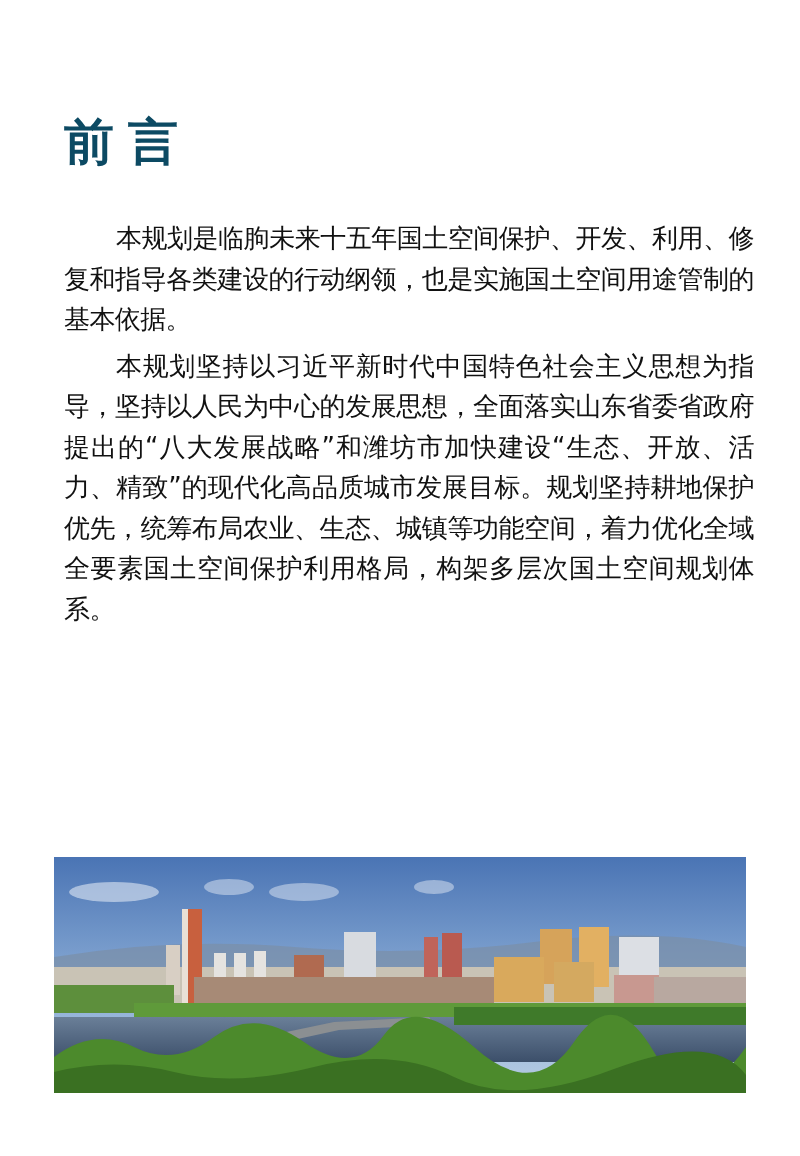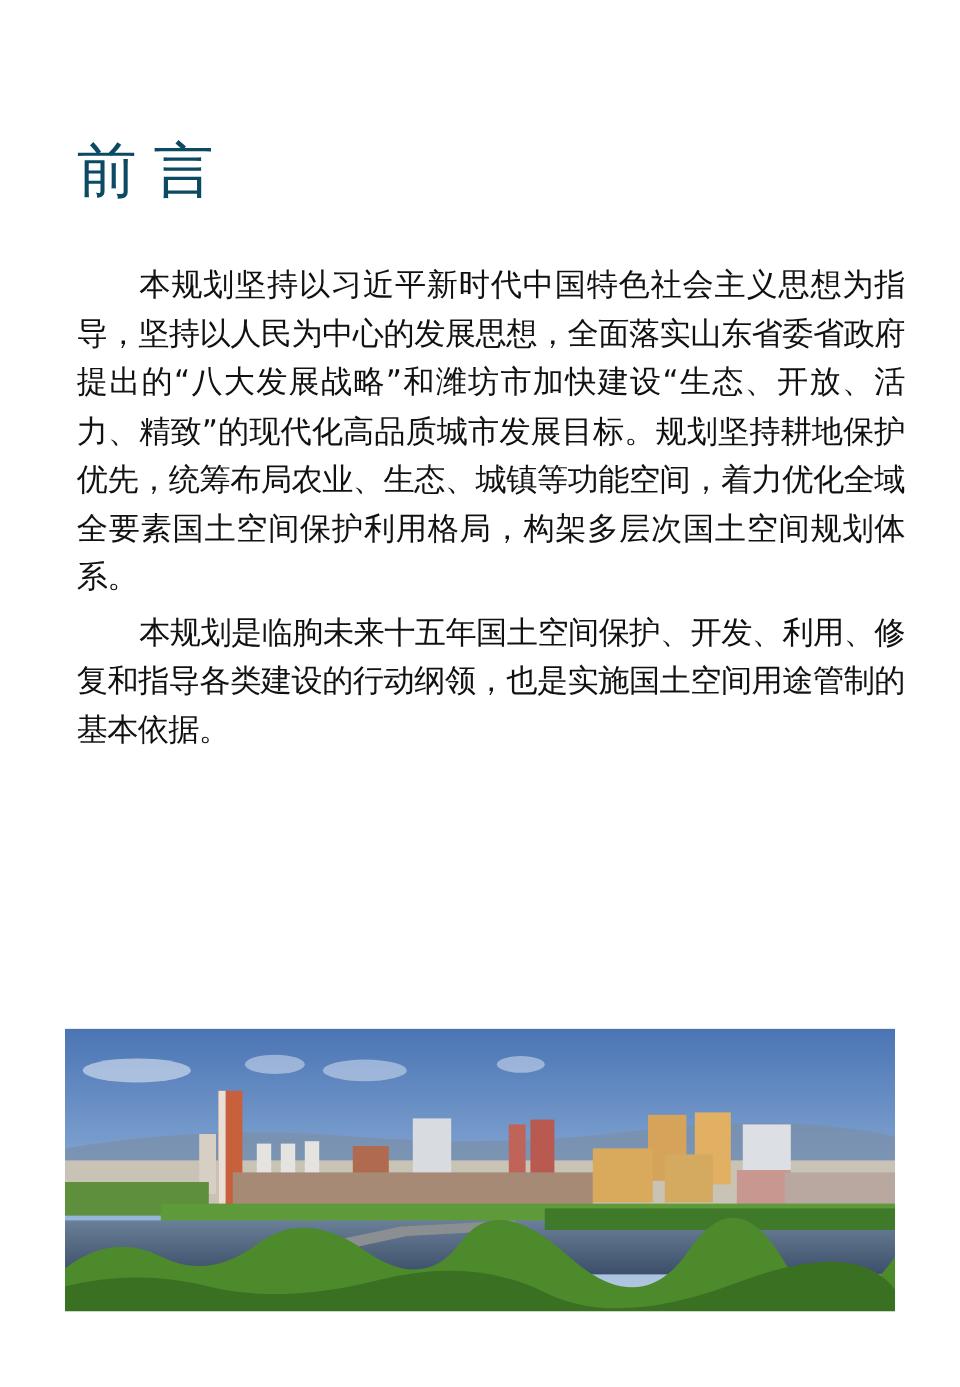--- a/index.html
+++ b/index.html
@@ -1,30 +1,30 @@
 <!DOCTYPE html>
 <html><head>
   <meta charset="utf-8">
   <style>
     html, body { margin: 0; padding: 0; background: #ffffff; }
     body { width: 800px; height: 1156px; position: relative; overflow: hidden; font-family: "DejaVu Sans", sans-serif; color: #111; }
-    .title { position: absolute; left: 64px; top: 112px; font-size: 50px; font-weight: normal; color: #0c4a63; letter-spacing: 14px; line-height: 60px; margin: 0; }
+    .title { position: absolute; left: 64px; top: 112px; font-size: 50px; font-weight: bold; color: #0c4a63; letter-spacing: 14px; line-height: 60px; margin: 0; }
     .content { position: absolute; left: 64px; top: 218px; width: 690px; }
     .para { font-size: 26px; line-height: 40.5px; margin: 0 0 6px 0; text-indent: 52px; text-align: justify; letter-spacing: -0.6px; }
     .photo { position: absolute; left: 54px; top: 857px; width: 692px; height: 236px; overflow: hidden; }
     .photo svg { display: block; }
   </style>
 </head>
 <body>
 
 <h1 class="title">前言</h1>
 
 <div class="content">
+  <p class="para">本规划是临朐未来十五年国土空间保护、开发、利用、修复和指导各类建设的行动纲领，也是实施国土空间用途管制的基本依据。</p>
   <p class="para">本规划坚持以习近平新时代中国特色社会主义思想为指导，坚持以人民为中心的发展思想，全面落实山东省委省政府提出的“八大发展战略”和潍坊市加快建设“生态、开放、活力、精致”的现代化高品质城市发展目标。规划坚持耕地保护优先，统筹布局农业、生态、城镇等功能空间，着力优化全域全要素国土空间保护利用格局，构架多层次国土空间规划体系。</p>
-  <p class="para">本规划是临朐未来十五年国土空间保护、开发、利用、修复和指导各类建设的行动纲领，也是实施国土空间用途管制的基本依据。</p>
 </div>
 
 <div class="photo">
   <svg width="692" height="236" viewBox="0 0 692 236" xmlns="http://www.w3.org/2000/svg">
     <defs>
       <linearGradient id="sky" x1="0" y1="0" x2="0" y2="1">
         <stop offset="0" stop-color="#4a74b4"></stop>
         <stop offset="0.6" stop-color="#8fb0d8"></stop>
         <stop offset="1" stop-color="#b9cde3"></stop>
       </linearGradient>

